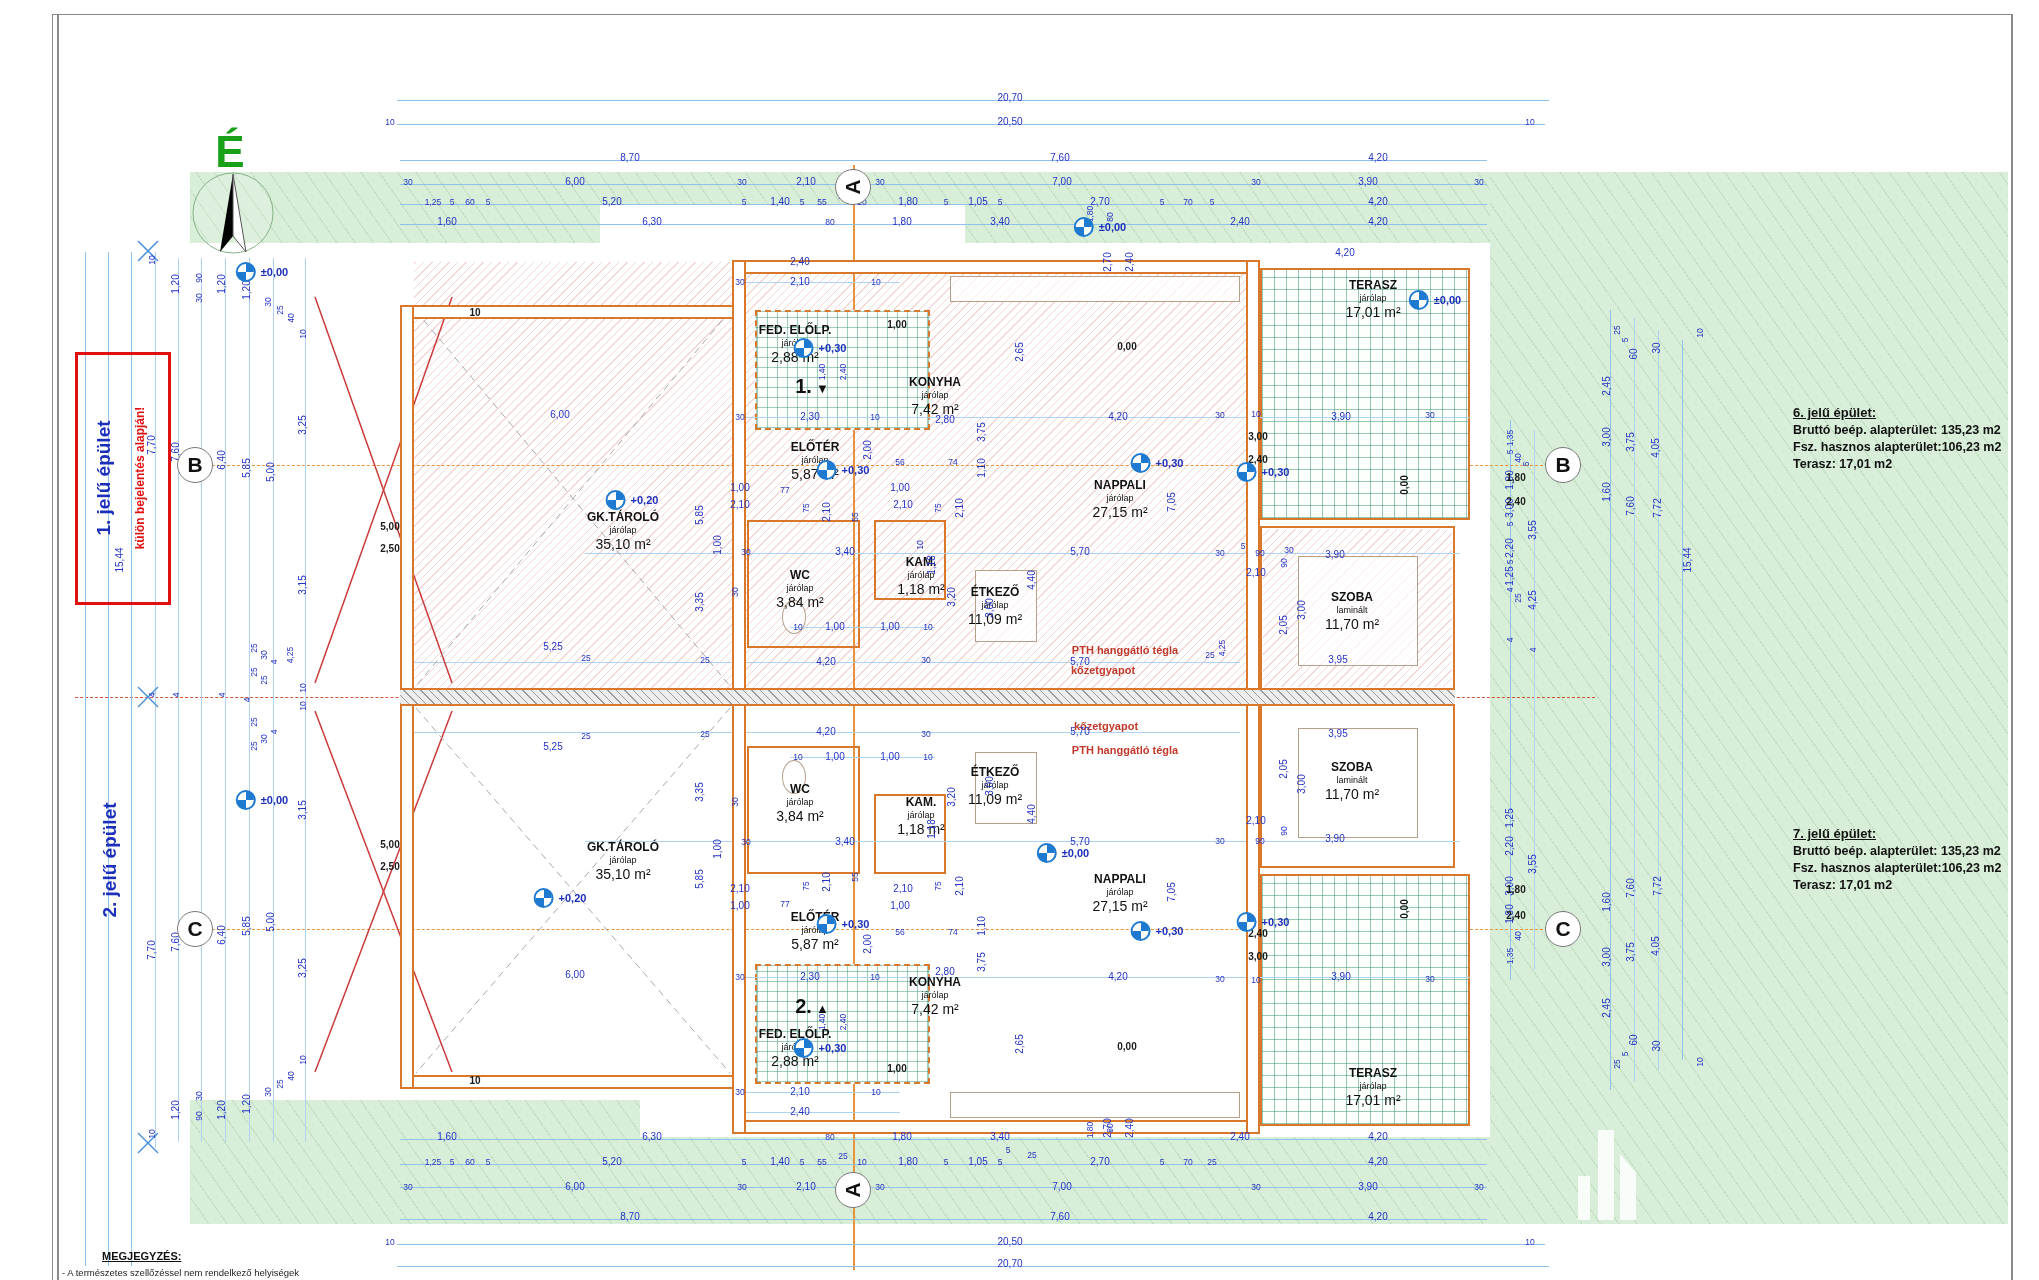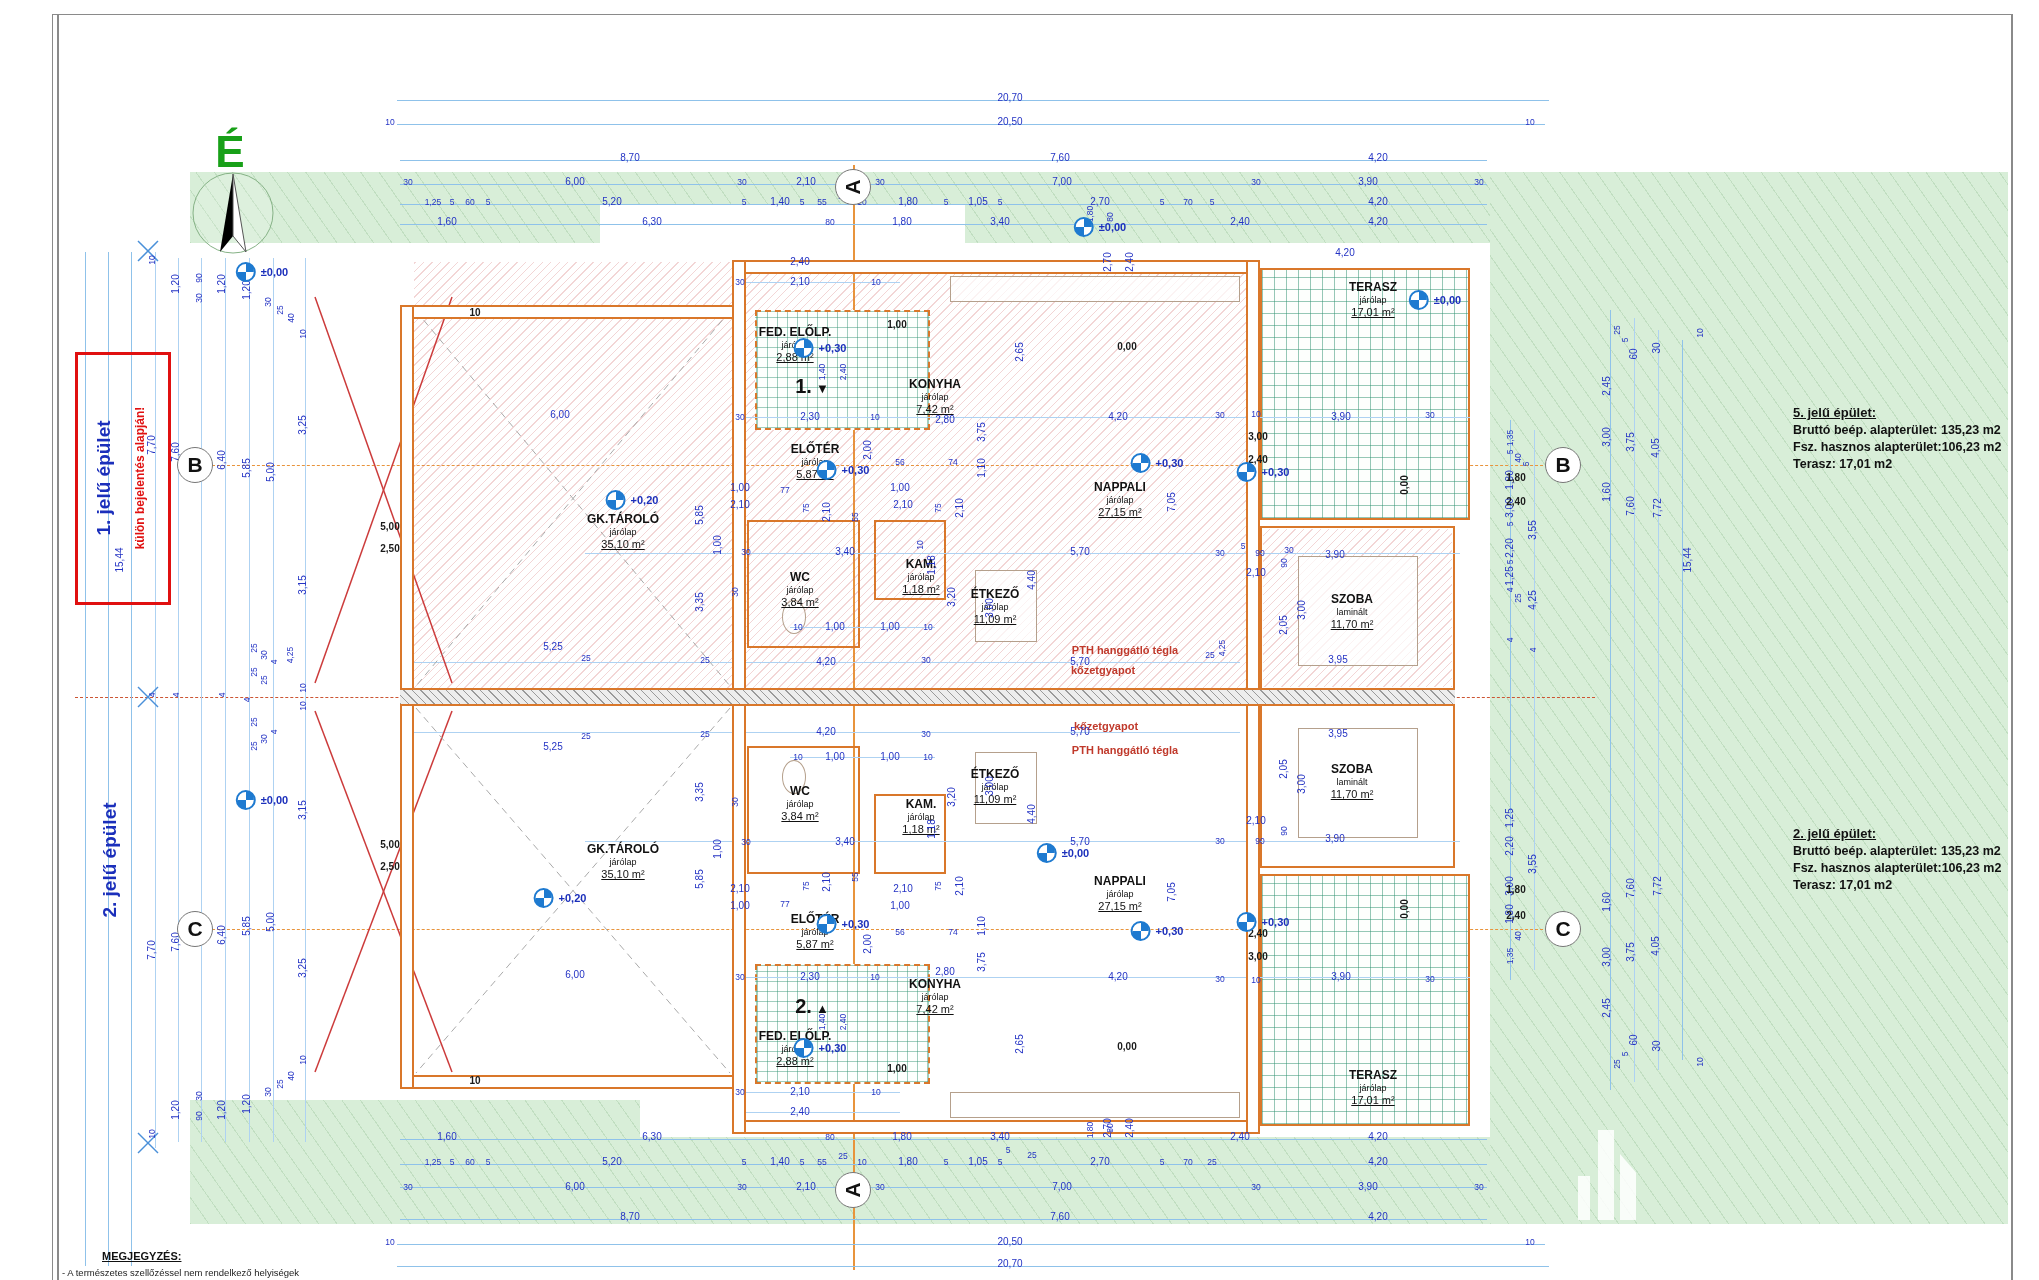--- a/index.html
+++ b/index.html
@@ -33,21 +33,21 @@
   .furn{position:absolute;border:1px solid #b5a08c;background:rgba(255,255,255,.7);box-sizing:border-box;}
   .furn.round{border-radius:50%;}
   
   .dim{position:absolute;transform:translate(-50%,-50%);font-size:10px;color:#2433c4;white-space:nowrap;line-height:1;}
   .dim.s{font-size:8.5px;}
   .dim.k{color:#1a1a1a;font-weight:bold;}
   .dim.r{transform:translate(-50%,-50%) rotate(-90deg);}
   .room-label{position:absolute;transform:translate(-50%,-50%);text-align:center;color:#111;line-height:1.25;white-space:nowrap;}
   .room-name{font-weight:bold;font-size:12px;}
   .room-finish{font-size:9px;}
-  .room-area{font-size:11px;text-decoration:underline;}
+  .room-area{font-size:14px;}
   .level{position:absolute;transform:translate(-50%,-50%);display:flex;align-items:center;gap:5px;}
   .level-icon{width:16px;height:16px;border-radius:50%;border:2px solid #1e7ad0;flex:0 0 auto;
      background:conic-gradient(#1e7ad0 0 90deg,#fff 90deg 180deg,#1e7ad0 180deg 270deg,#fff 270deg);}
   .level-text{font-weight:bold;font-size:11px;color:#1b2fbb;}
   .bubble{position:absolute;transform:translate(-50%,-50%);width:34px;height:34px;border:1px solid #777;
      border-radius:50%;background:#fff;display:flex;align-items:center;justify-content:center;
      font-weight:bold;font-size:21px;color:#111;z-index:8;}
   .bubble.rot{transform:translate(-50%,-50%) rotate(-90deg);}
   .entry{position:absolute;transform:translate(-50%,-50%);font-weight:bold;font-size:20px;color:#111;white-space:nowrap;z-index:7;}
   .entry .arr{font-size:13px;margin-left:4px;}
@@ -201,27 +201,27 @@
   <div class="hl lt" style="left:740px;top:1112px;width:160px;"></div>
 
   <div class="north">É</div>
 
   <div class="b1box"></div>
   <div class="rot-label blue-big" style="left:104px;top:478px;">1. jelű épület</div>
   <div class="rot-label red-sub" style="left:140px;top:478px;">külön bejelentés alapján!</div>
   <div class="rot-label blue-big" style="left:110px;top:860px;">2. jelű épület</div>
 
   <div class="info" style="left:1793px;top:405px;">
-    <div class="t">5. jelű épület:</div>
+    <div class="t">6. jelű épület:</div>
     <div class="l">Bruttó beép. alapterület: 135,23 m2</div>
     <div class="l">Fsz. hasznos alapterület:106,23 m2</div>
     <div class="l">Terasz: 17,01 m2</div>
   </div>
   <div class="info" style="left:1793px;top:826px;">
-    <div class="t">2. jelű épület:</div>
+    <div class="t">7. jelű épület:</div>
     <div class="l">Bruttó beép. alapterület: 135,23 m2</div>
     <div class="l">Fsz. hasznos alapterület:106,23 m2</div>
     <div class="l">Terasz: 17,01 m2</div>
   </div>
 
   <div class="notes">
     <div class="t">MEGJEGYZÉS:</div>
     <div class="l">- A természetes szellőzéssel nem rendelkező helyiségek</div>
     <div class="l">szellőzése vagy fel szellőzés keresztül szellőzéséről</div>
   </div>

